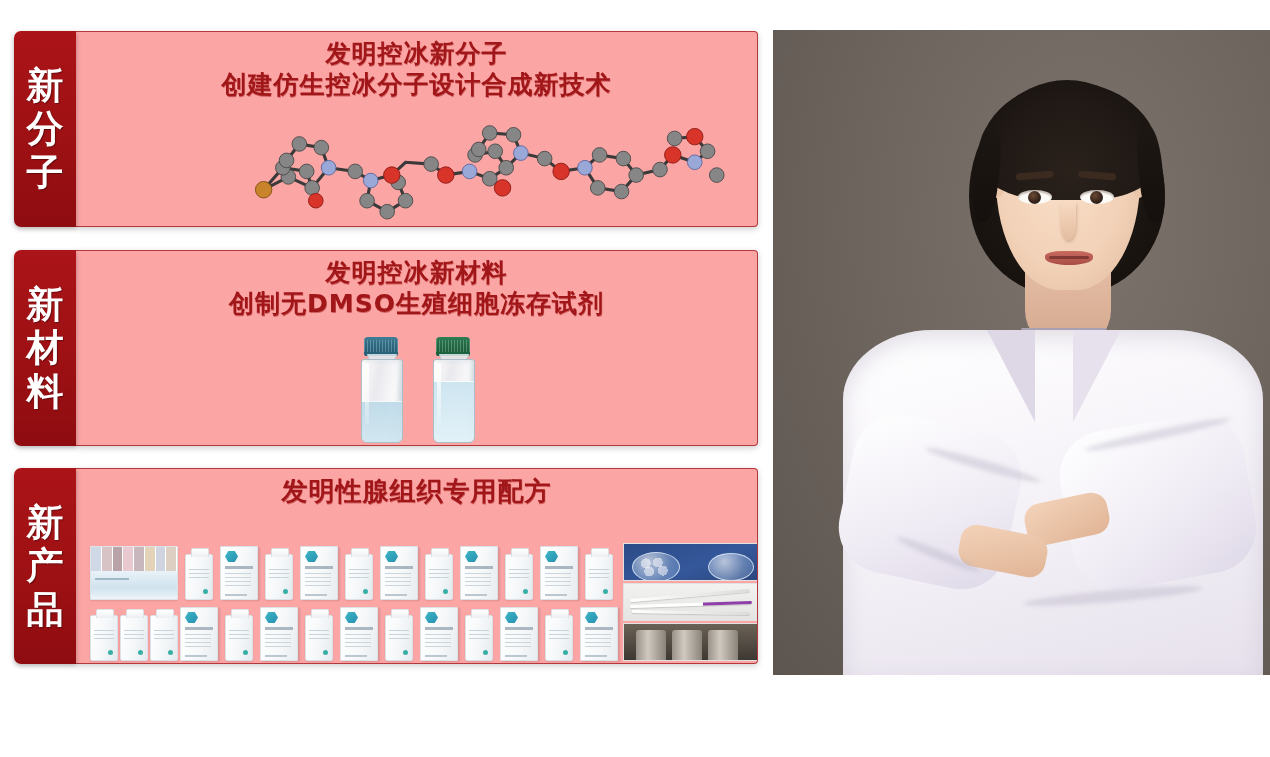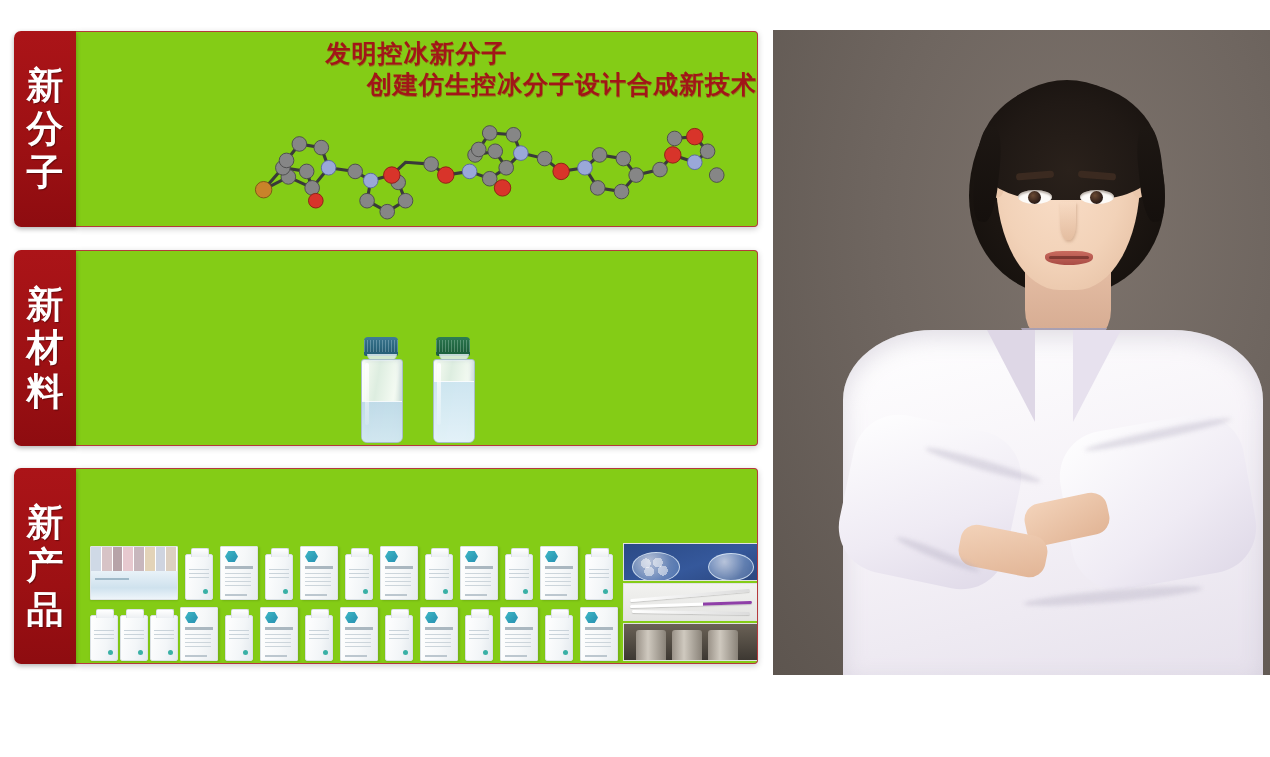--- a/index.html
+++ b/index.html
@@ -55,41 +55,41 @@
     font-size: 37px;
     line-height: 1.12;
     font-weight: 700;
     text-shadow: 1px 1px 1px rgba(0,0,0,.35);
     letter-spacing: 0;
   }
 
   .card {
     position: relative;
     flex: 1 1 auto;
-    background: #84cc16;
+    background: #fca5a5;
     border: 1px solid #b5393c;
     border-left: none;
     border-radius: 0 4px 4px 0;
     box-shadow: 0 2px 6px rgba(0,0,0,.20);
     overflow: hidden;
     text-decoration: underline;
   }
 
   .card-title {
     position: absolute;
     left: 0; right: 0;
     top: 6px;
     text-align: center;
     color: #a11618;
     font-weight: 700;
     line-height: 1.24;
     text-shadow: 0.5px 0.5px 0 rgba(160,20,20,.45);
   }
   .card-title .l1 { font-size: 25px; display: block; letter-spacing: 1px;}
-  .card-title .l2 { font-size: 25px; display: block; letter-spacing: 1px; text-align: right;}
+  .card-title .l2 { font-size: 25px; display: block; letter-spacing: 1px;}
   .p3 .card-title .l1, .p3 .card-title .l2 { font-size: 26px; }
 
   .card-art {
     position: absolute;
     left: 0; right: 0; bottom: 0;
   }
 
   
   .molecule-wrap { top: 74px; bottom: 2px; }
   .molecule-wrap svg { display:block; width: 100%; height: 100%; }
@@ -465,20 +465,24 @@
     </div>
   </div>
 
   <div class="panel p2">
     <div class="tab">
       <span class="tchar">新</span>
       <span class="tchar">材</span>
       <span class="tchar">料</span>
     </div>
     <div class="card">
+      <div class="card-title">
+        <span class="l1">发明控冰新材料</span>
+        <span class="l2">创制无DMSO生殖细胞冻存试剂</span>
+      </div>
       <div class="card-art vials">
         <div class="vial blue">
           <div class="cap"></div>
           <div class="neck"></div>
           <div class="body">
             <div class="liquid"></div>
           </div>
           <div class="shine"></div>
         </div>
         <div class="vial green">
@@ -494,20 +498,21 @@
   </div>
 
   <div class="panel p3">
     <div class="tab">
       <span class="tchar">新</span>
       <span class="tchar">产</span>
       <span class="tchar">品</span>
     </div>
     <div class="card">
       <div class="card-title">
+        <span class="l1">发明性腺组织专用配方</span>
       </div>
       <div class="card-art products">
         <div class="prod-grid">
 
           <div class="kit">
             <div class="strip">
               <i style="background:#cfd9e6"></i>
               <i style="background:#d7c3c6"></i>
               <i style="background:#b7a3a8"></i>
               <i style="background:#e7c9cf"></i>

